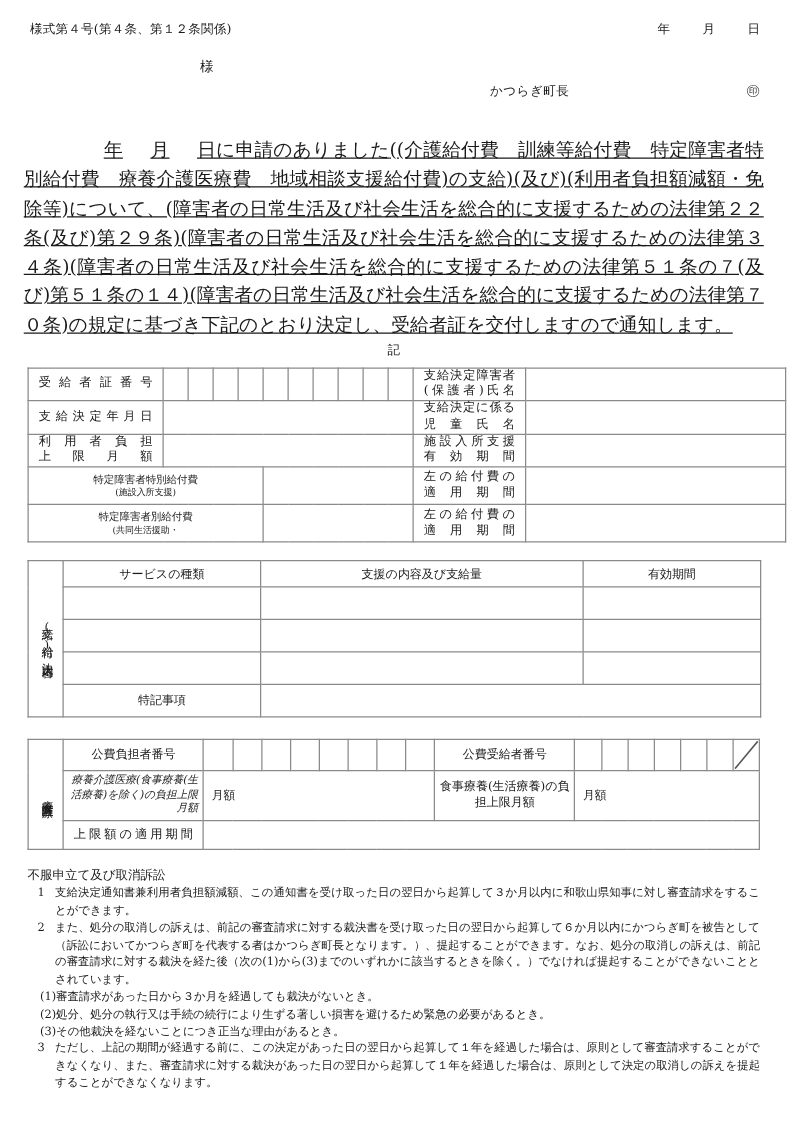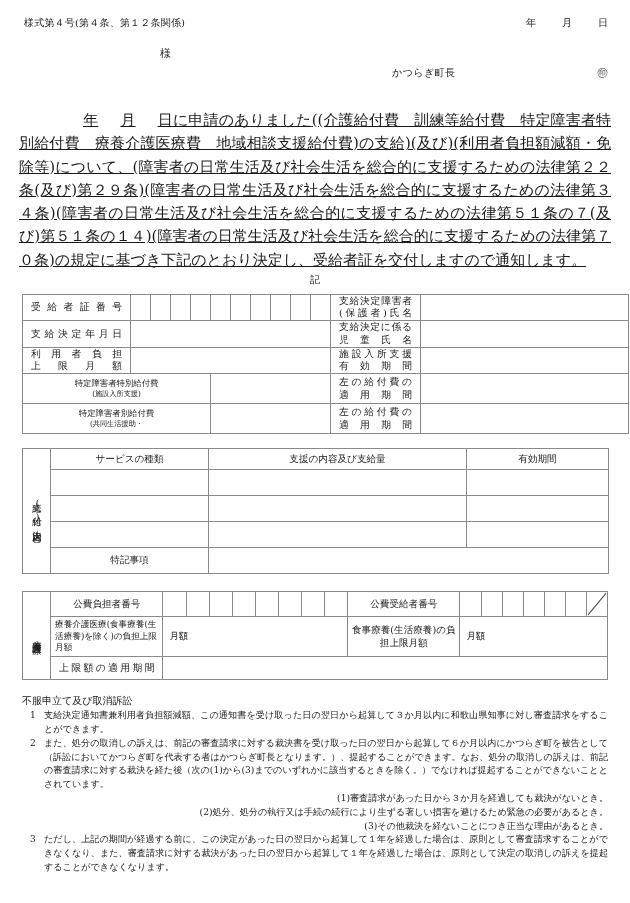--- a/index.html
+++ b/index.html
@@ -186,21 +186,22 @@
   .c-lbl {
     text-align: center;
     font-size: 9.6px;
     line-height: 1.3;
     padding: 1px 3px;
   }
   .wrap-lbl {
     font-size: 8.6px;
     line-height: 1.35;
     padding: 2px 4px;
-    text-align: left;
+    text-align: right;
+    font-style: italic;
   }
   .getsu {
     font-size: 9.4px;
     padding-left: 6px;
     text-align: left;
   }
   .slashcell {
     position: relative;
     overflow: hidden;
   }
@@ -229,21 +230,20 @@
     flex: 0 0 auto;
     width: 22px;
     text-align: center;
   }
   .appeal .body {
     flex: 1 1 auto;
     text-align: justify;
   }
   .appeal .sub {
     margin-left: 10px;
-    text-align: right;
   }
   .appeal .sub div { text-indent: 0; }
 </style>
 </head>
 <body>
 
 <div class="page">
 
   <div class="hdr">
     <div class="form-no">様式第４号(第４条、第１２条関係)</div>

